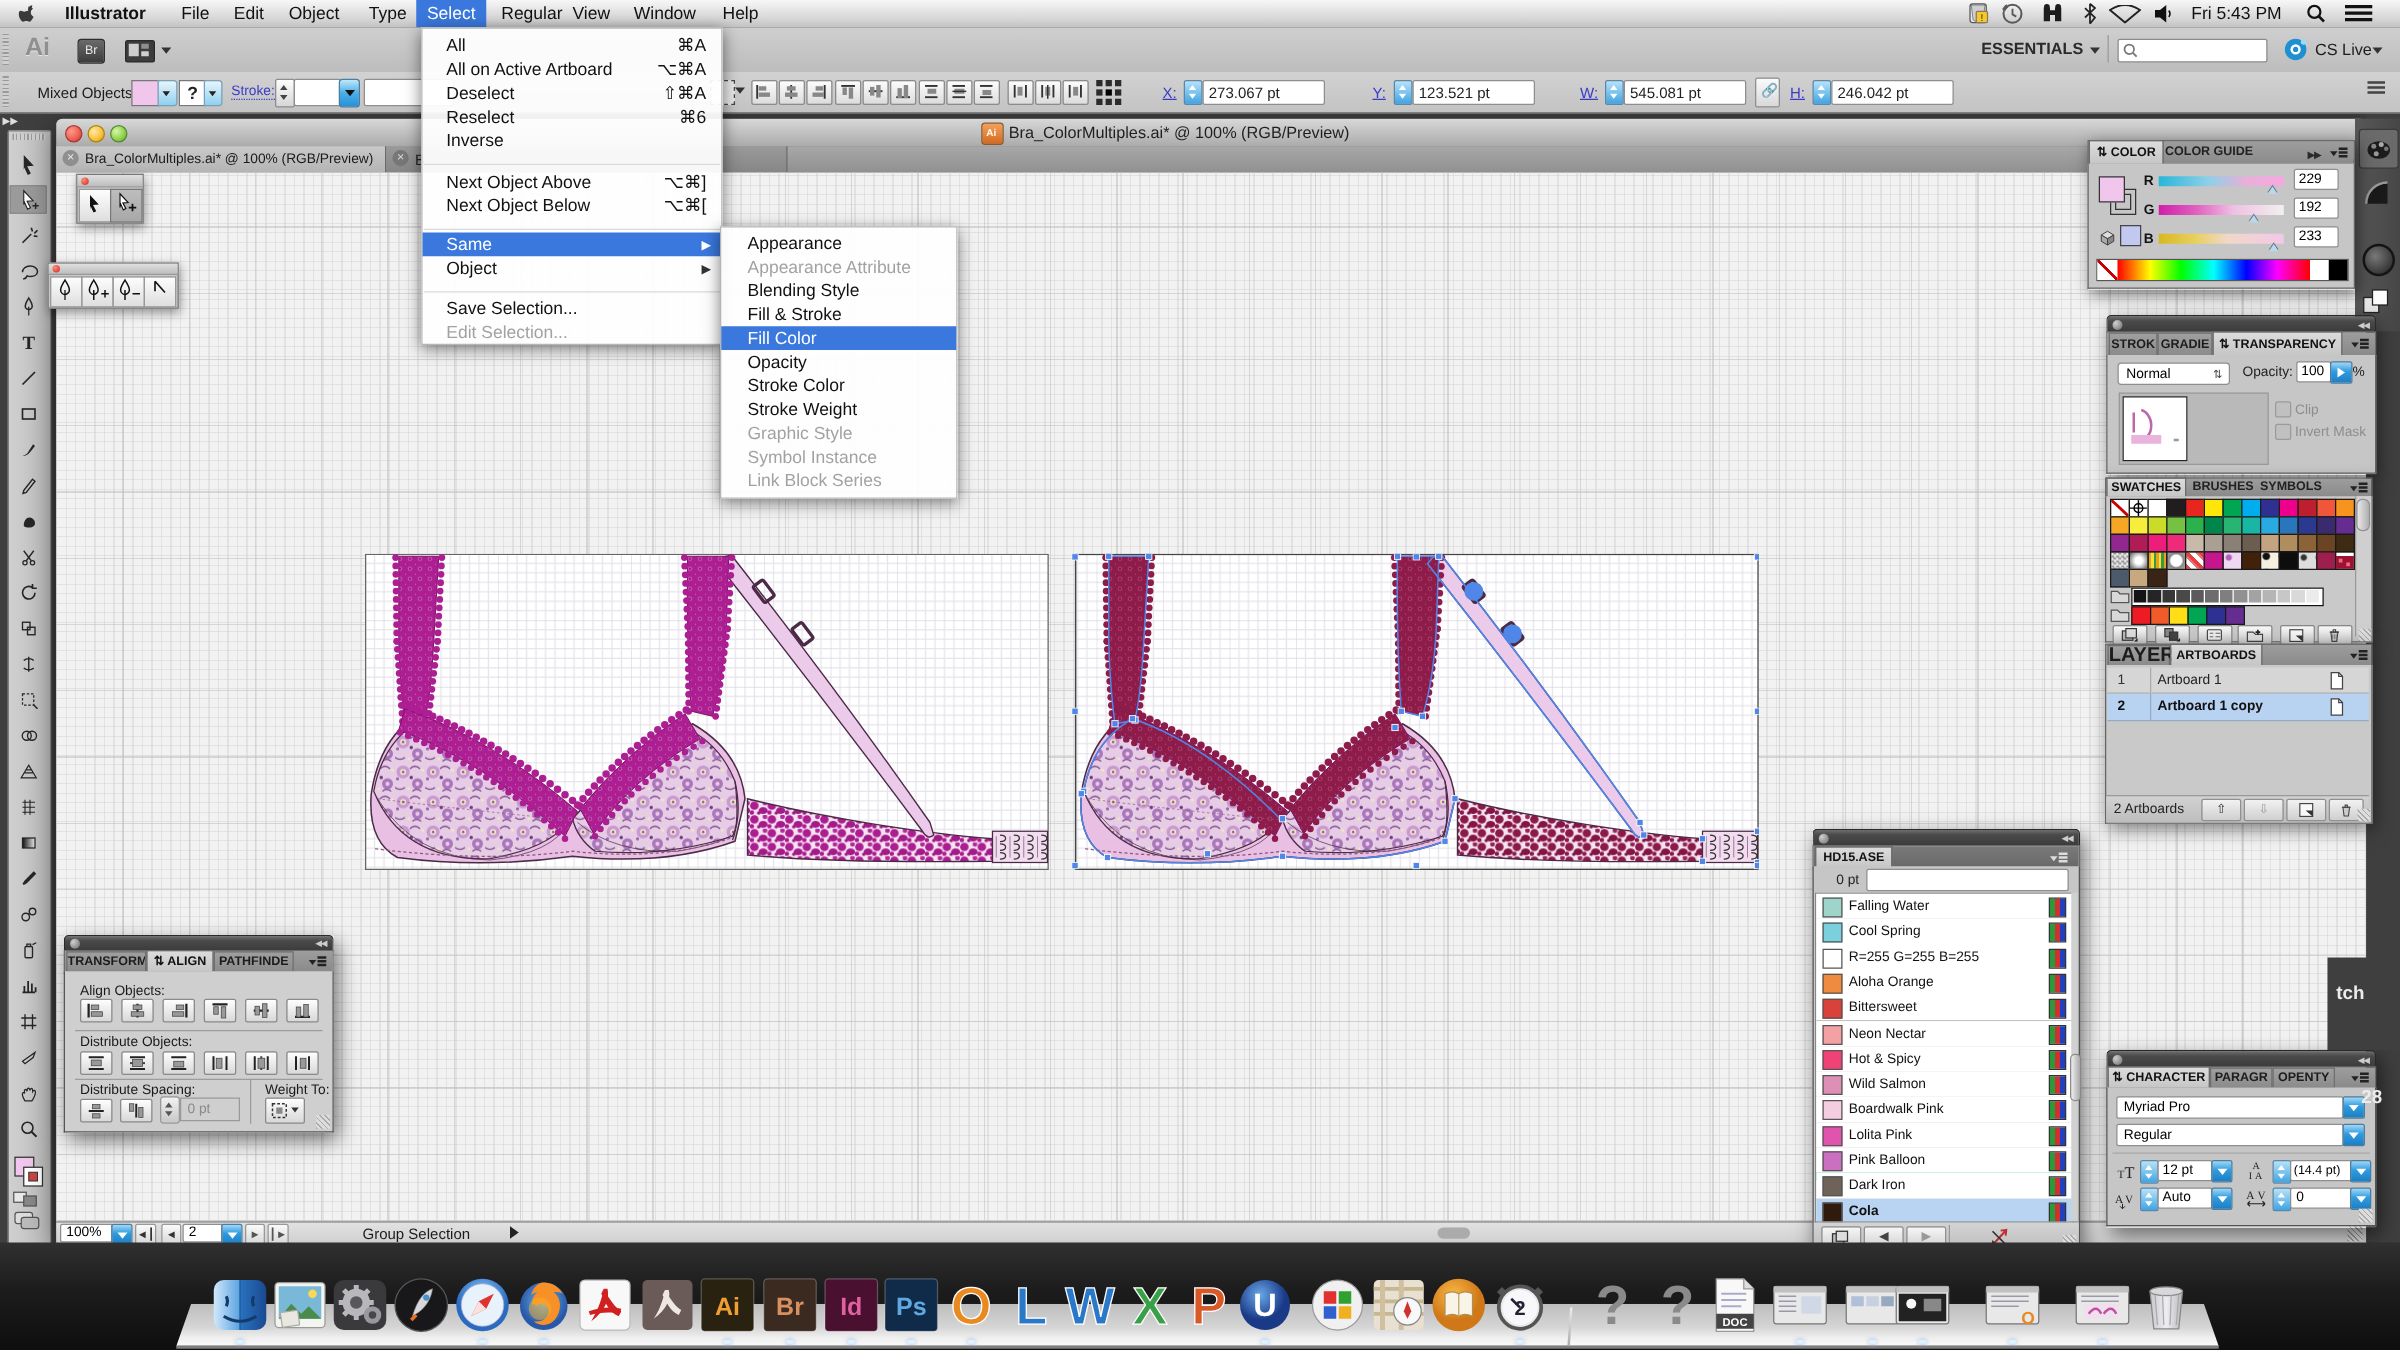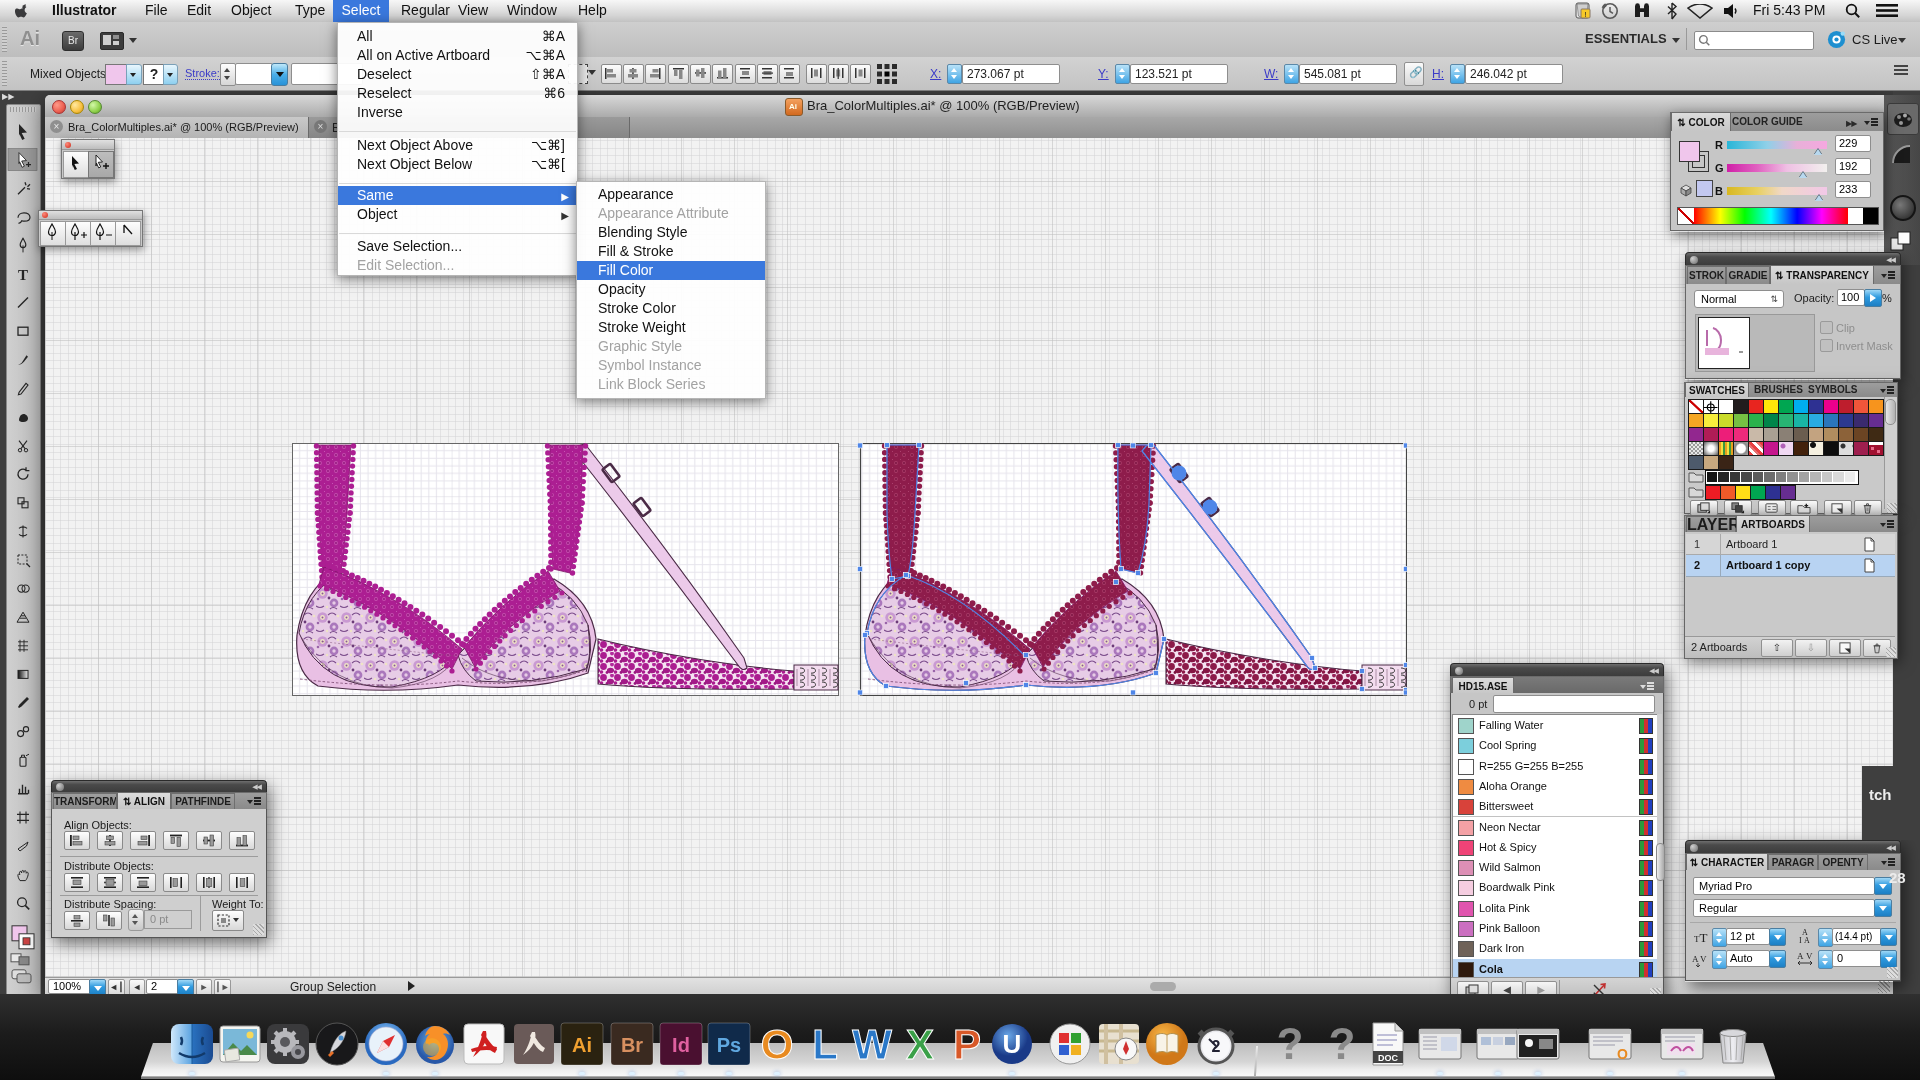--- a/index.html
+++ b/index.html
@@ -1229,21 +1229,21 @@
             <div class="abs" style="left:2.5px;top:3px;width:0;height:0;border-left:3.5px solid transparent;border-right:3.5px solid transparent;border-bottom:4px solid #fff"></div>
             <div class="abs" style="left:2.5px;top:10px;width:0;height:0;border-left:3.5px solid transparent;border-right:3.5px solid transparent;border-top:4px solid #fff"></div>
           </div>
       <div class="combo" style="left:146px;top:80px;width:48px;height:15px;font-size:11px;line-height:15px;text-indent:4px">0</div>
       <div class="bluebtn" style="left:194px;top:80px;width:15px;height:16px">
             <div class="abs" style="left:3.5px;top:6px;width:0;height:0;border-left:4px solid transparent;border-right:4px solid transparent;border-top:5px solid #fff"></div>
           </div>
       <div class="abs" style="right:2px;bottom:2px;width:11px;height:11px;background:repeating-linear-gradient(45deg,#aaa 0 1px,#ddd 1px 3px)"></div>
     </div>
   </div>
-  <div class="abs" style="left:51px;top:780px;width:216px;height:158px;box-shadow:3px 6px 16px rgba(0,0,0,.55)">
+  <div class="abs" style="left:51px;top:748px;width:216px;height:158px;box-shadow:3px 6px 16px rgba(0,0,0,.55)">
     <div class="darktitle" style="left:0;top:0;width:214px;height:12px">
       <div class="abs" style="left:4px;top:2px;width:8px;height:8px;border-radius:50%;background:radial-gradient(circle at 2.5px 2.5px,#cfcfcf,#6a6a6a)"></div>
       <div class="abs" style="right:5px;top:2px;color:#ccc;font-size:7px;letter-spacing:-1px">◀◀</div>
     </div>
     <div class="tabrow" style="left:0;top:12px;width:214px;height:17px;background:linear-gradient(#9d9d9d,#898989)"></div>
     <div class="tab-in" style="left:2px;top:13px;width:62px;height:15px;font-size:10px;font-weight:bold;text-align:center;line-height:16px;overflow:hidden">TRANSFORM</div>
     <div class="tab-act" style="left:66px;top:12px;width:52px;height:16px;font-size:10px;font-weight:bold;text-align:center;line-height:17px">⇅ ALIGN</div>
     <div class="tab-in" style="left:120px;top:13px;width:62px;height:15px;font-size:10px;font-weight:bold;text-align:center;line-height:16px;overflow:hidden">PATHFINDE</div>
     <div class="abs" style="left:196px;top:17px;width:13px;height:9px">
       <div style="position:absolute;left:0;top:3px;width:0;height:0;border-left:3px solid transparent;border-right:3px solid transparent;border-top:4px solid #222"></div>

